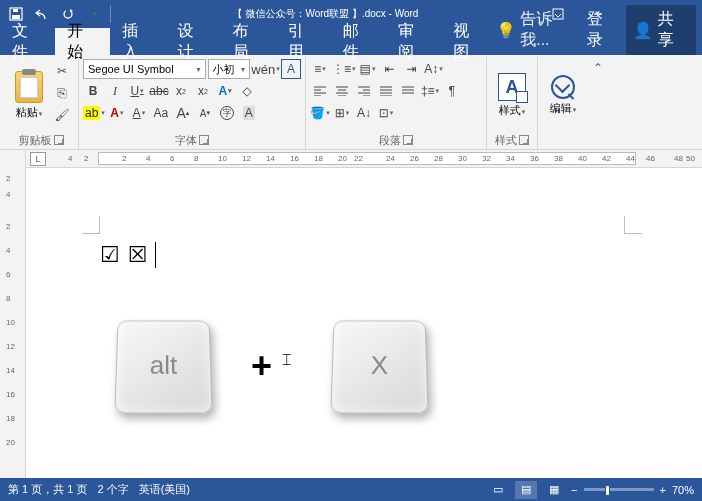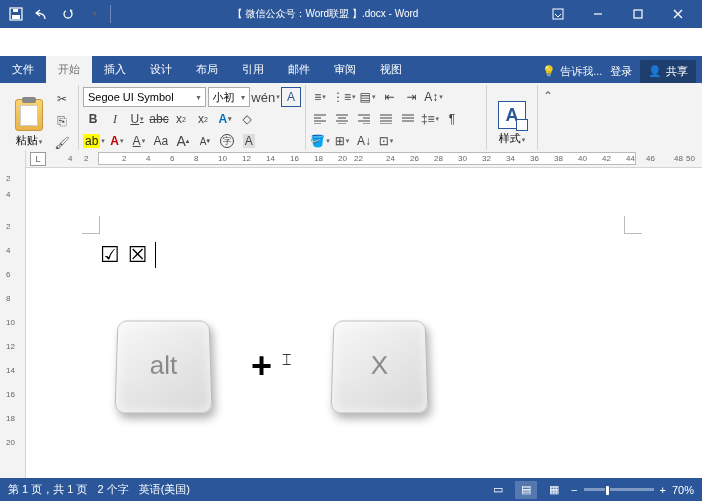--- a/index.html
+++ b/index.html
@@ -4,23 +4,23 @@
 <style>
 *{margin:0;padding:0;box-sizing:border-box;font-family:"Microsoft YaHei","Segoe UI",sans-serif;}
 body{width:702px;height:501px;background:#fff;overflow:hidden;font-size:12px;}
 .titlebar{height:28px;background:#2b579a;color:#fff;display:flex;align-items:center;padding:0 4px;}
 .qat{display:flex;gap:2px;align-items:center;}
 .qat-btn{width:24px;height:24px;display:flex;align-items:center;justify-content:center;color:#fff;cursor:pointer;}
 .qat-sep{width:1px;height:18px;background:rgba(255,255,255,0.3);margin:0 2px;}
 .title{flex:1;text-align:center;font-size:10px;}
 .winctrl{display:flex;gap:0;}
 .win-btn{width:40px;height:28px;display:flex;align-items:center;justify-content:center;color:#fff;cursor:pointer;}
-.tabs{height:27px;background:#2b579a;display:flex;align-items:flex-end;color:#fff;font-size:11px;margin-top:28px;}
+.tabs{height:27px;background:#2b579a;display:flex;align-items:flex-end;color:#fff;font-size:16px;}
 .tab{padding:6px 12px;cursor:pointer;height:27px;display:flex;align-items:center;}
-.tab.active{background:#f3f3f3;color:#737373;}
+.tab.active{background:#f3f3f3;color:#000000;}
 .tabs-right{margin-left:auto;display:flex;align-items:center;padding-right:6px;gap:8px;}
 .tell{display:flex;align-items:center;gap:4px;opacity:.9;}
 .share{background:#1e3e6e;padding:4px 8px;border-radius:2px;display:flex;align-items:center;gap:4px;}
 .ribbon{height:95px;background:#f3f3f3;border-bottom:1px solid #d4d4d4;display:flex;padding:2px 4px 0;}
 .group{display:flex;flex-direction:column;border-right:1px solid #d4d4d4;padding:2px 4px 1px;}
 .group-body{flex:1;display:flex;}
 .group-label{height:16px;text-align:center;font-size:11px;color:#666;display:flex;align-items:center;justify-content:center;gap:2px;}
 .dlaunch{width:10px;height:10px;border:1px solid #888;position:relative;}
 .dlaunch::after{content:"";position:absolute;right:0;bottom:0;width:4px;height:4px;border-right:1px solid #888;border-bottom:1px solid #888;}
 .bigbtn{display:flex;flex-direction:column;align-items:center;justify-content:center;width:42px;padding:2px;cursor:pointer;}
@@ -284,20 +284,29 @@
       <div class="styles-ico">A</div>
       <span class="bigbtn-label dd">样式</span>
     </div>
       </div>
     <div class="group-label">
         <span>样式</span>
         <span class="dlaunch"></span>
       </div>
   </div>
 
+  <div class="group" style="border-right:none">
+    <div class="group-body">
+        <div class="bigbtn">
+      <div class="edit-ico"></div>
+      <span class="bigbtn-label dd">编辑</span>
+    </div>
+      </div>
+    <div class="group-label"></div>
+  </div>
 
   <div class="collapse">⌃</div>
 </div>
 
 <div class="workspace">
   <div class="vruler">
     <div class="vt" style="top:24px">2</div>
     <div class="vt" style="top:40px">4</div>
     <div class="vt" style="top:72px">2</div>
     <div class="vt" style="top:96px">4</div>

